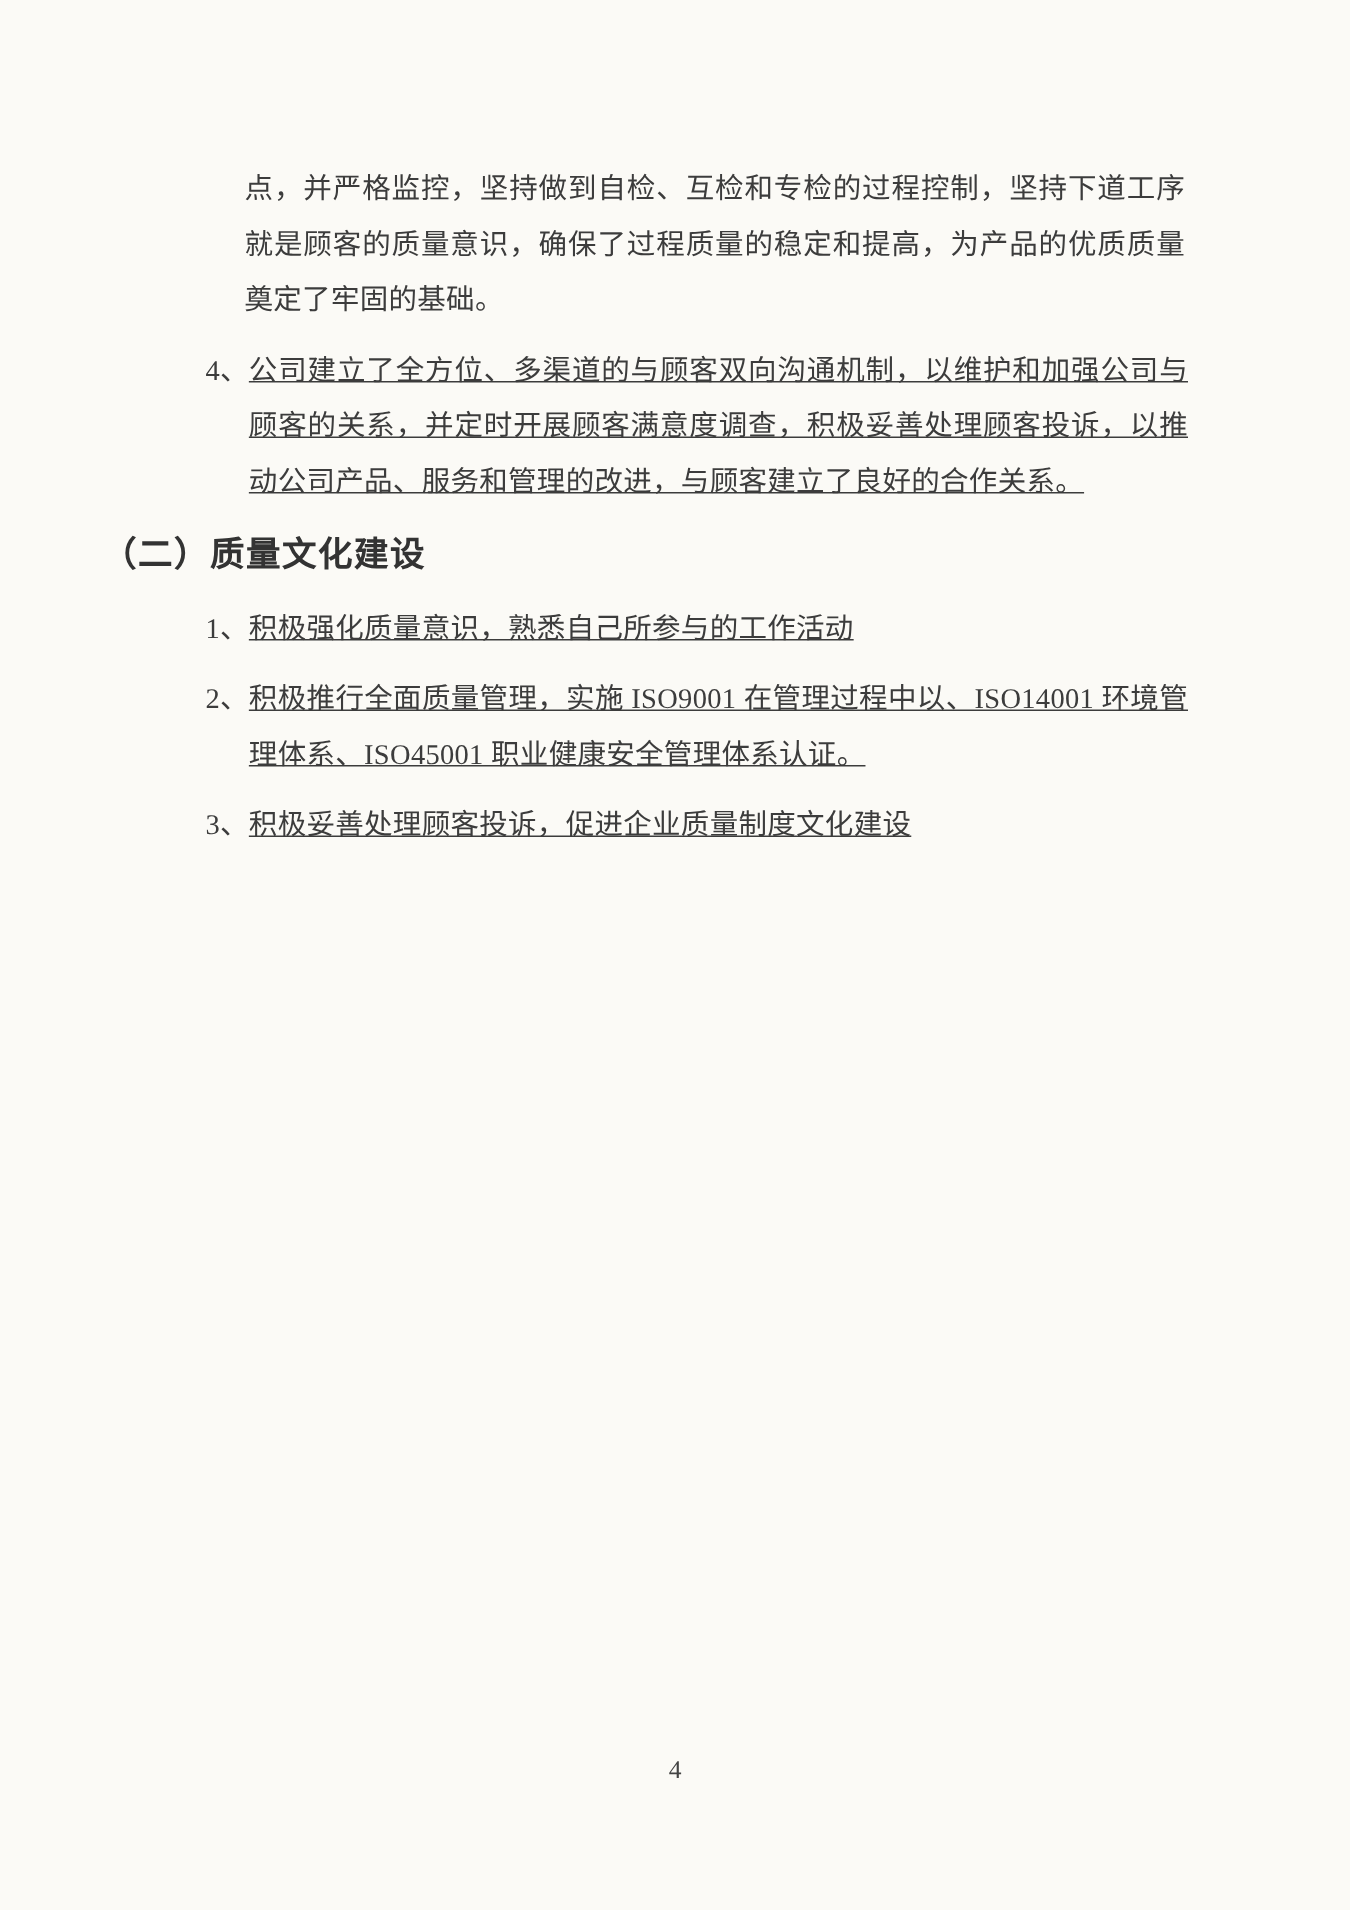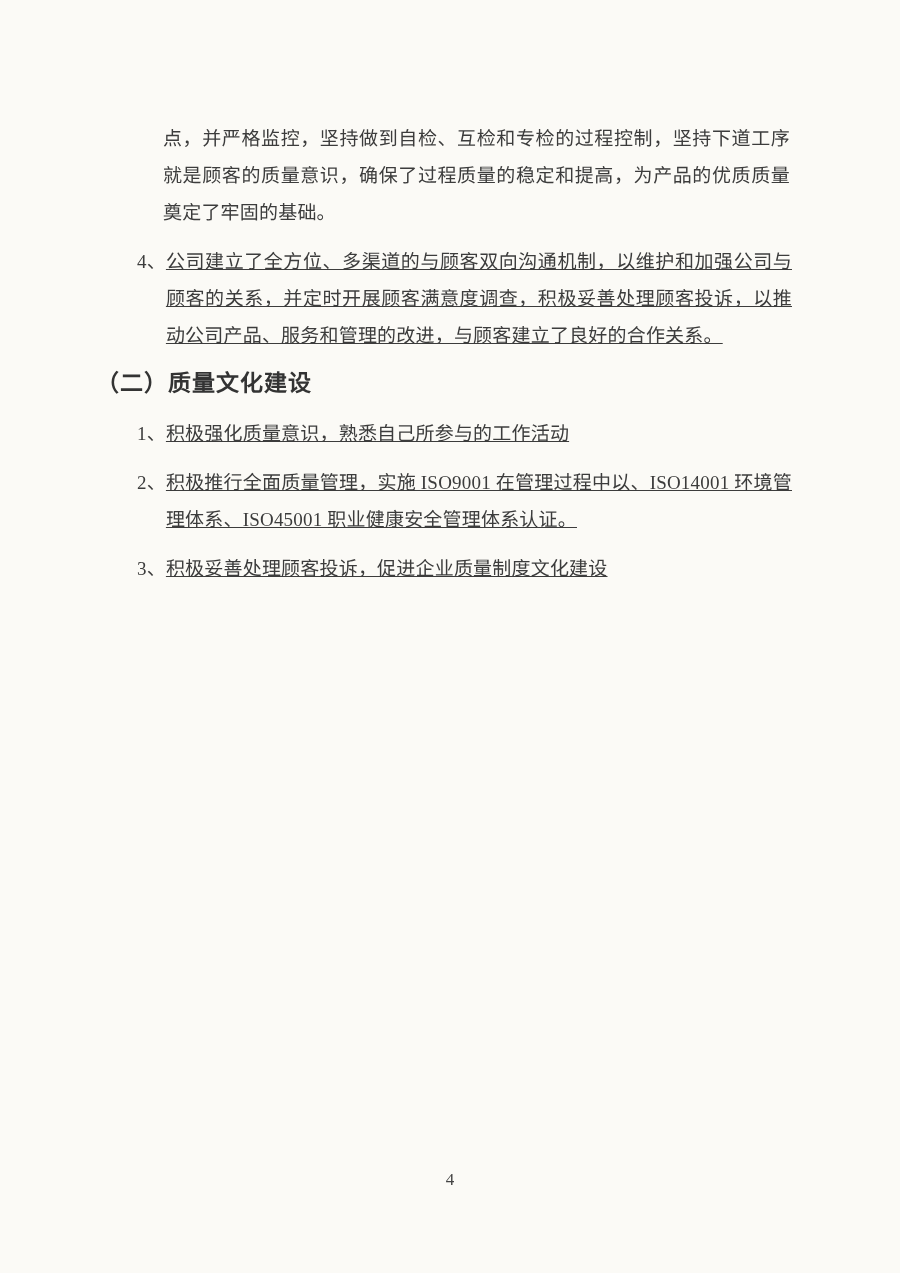--- a/index.html
+++ b/index.html
@@ -23,21 +23,21 @@
   .content {
     position: absolute;
     top: 108px;
     left: 0;
     right: 0;
   }
   .para-base {
     font-size: 19px;
     line-height: 37px;
     text-align: justify;
-    margin: 12px 0 10px 0;
+    margin: 0 0 10px 0;
     letter-spacing: 0.2px;
   }
   p.cont {
     margin-left: 163px;
     width: 627px;
   }
   .li {
     display: flex;
     margin-left: 137px;
     width: 655px;
@@ -45,21 +45,21 @@
   .li .marker {
     flex: 0 0 27px;
     text-align: left;
   }
   .li .li-text {
     flex: 1 1 auto;
     text-align: justify;
     text-decoration: underline;
   }
   h2.section-heading {
-    margin: 14px 0 17px 96px;
+    margin: 14px 0 17px 68px;
     font-family: "Liberation Sans", "DejaVu Sans", sans-serif;
     font-weight: 700;
     font-size: 23px;
     line-height: 30px;
     color: #333333;
     letter-spacing: 1px;
   }
   p.body-para {
     margin-left: 128px;
     width: 666px;

